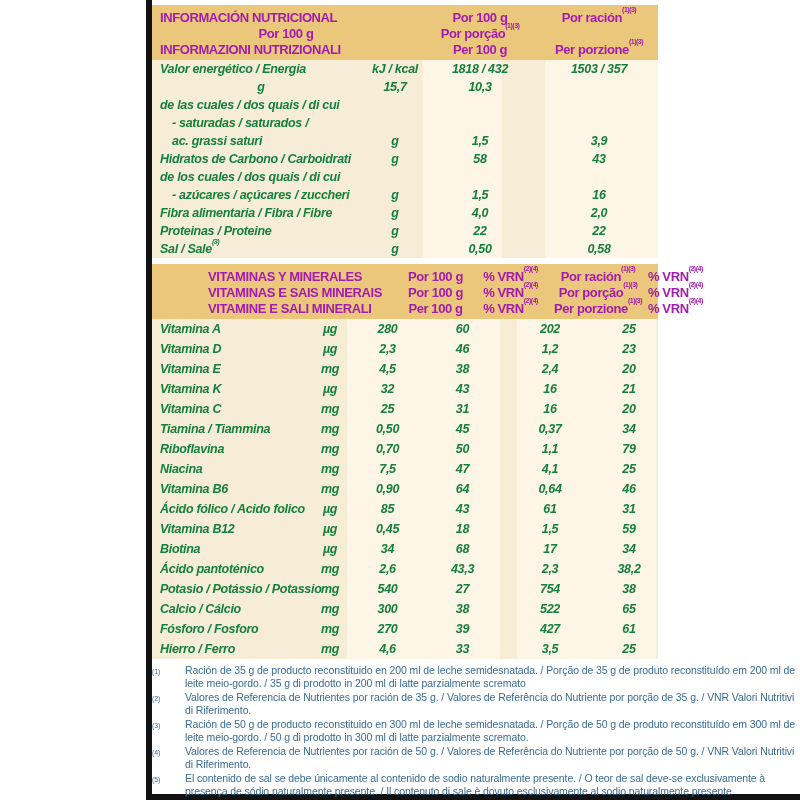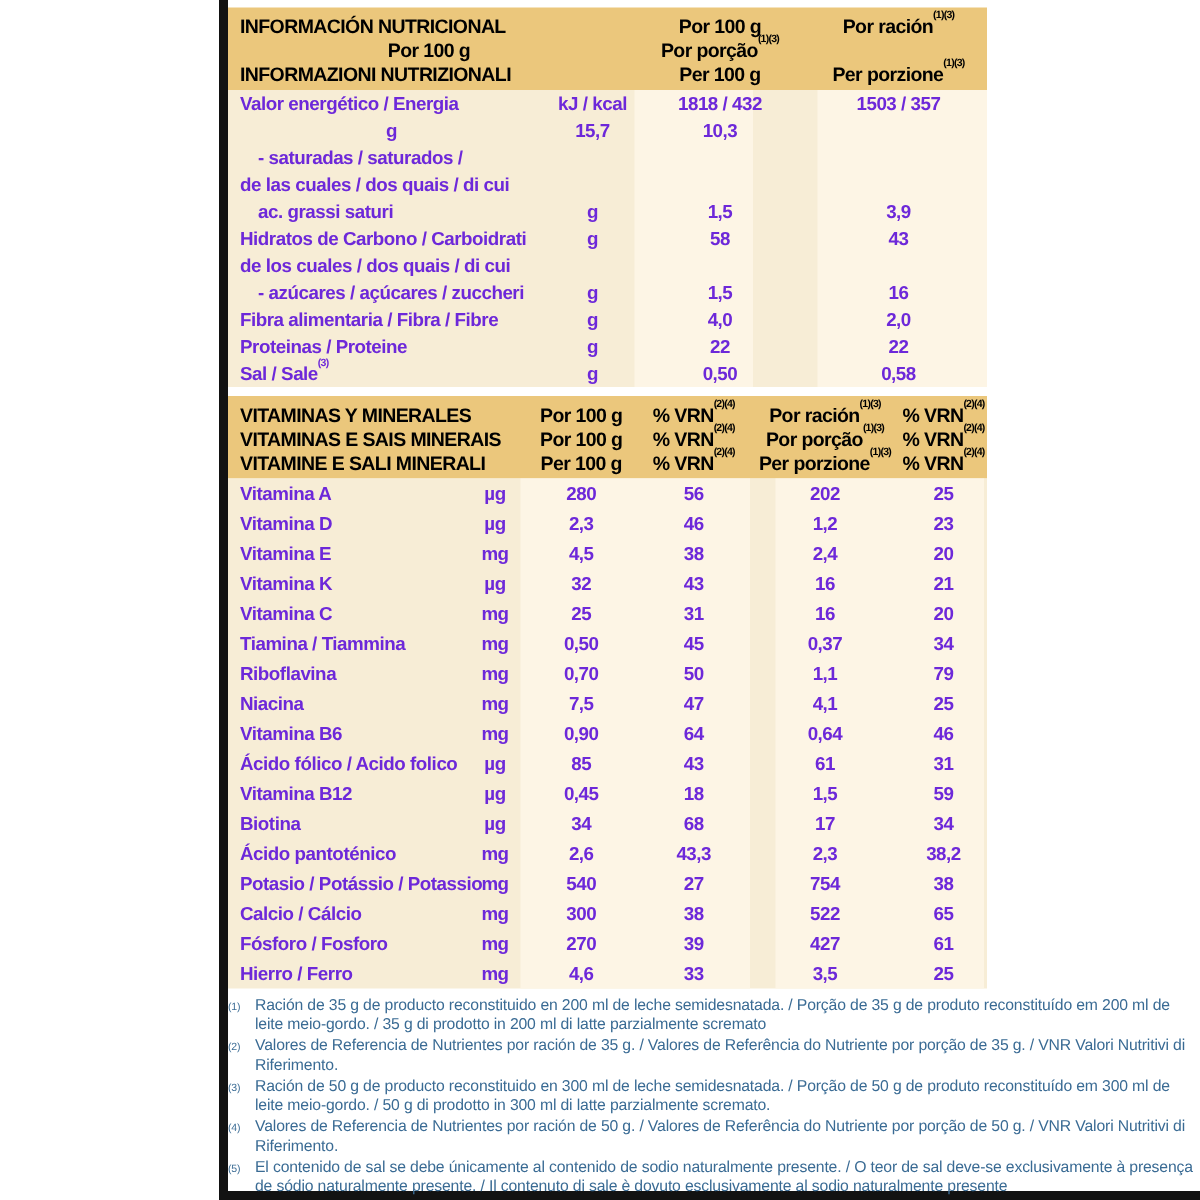--- a/index.html
+++ b/index.html
@@ -10,52 +10,52 @@
   }
   .page{position:relative;width:800px;height:800px;background:#fff;}
   .vbar{position:absolute;left:146px;top:0;width:6px;height:800px;background:#121212;}
   .hbar{position:absolute;left:146px;top:794px;width:654px;height:6px;background:#121212;}
   .tablewrap{position:absolute;left:152px;top:0;width:506px;}
   .footwrap{position:absolute;left:152px;top:664px;width:648px;}
 
   
   .band{background:#ebc77c;padding:4px 0 3px 0;}
   .band1{margin-top:5px;}
-  .band2{margin-top:6px;}
+  .band2{margin-top:6px;padding-left:48px;}
   .hline{display:grid;align-items:center;height:16px;}
   .h1line{grid-template-columns:268px 120px 1fr;}
   .h2line{grid-template-columns:198px 75px 75px 100px 1fr;}
   .hline .ttl{padding-left:8px;text-align:left;}
   .band *{
-    color:#000000;font-weight:bold;font-size:13px;letter-spacing:-0.4px;
+    color:#a21caf;font-weight:bold;font-size:13px;letter-spacing:-0.4px;
     white-space:nowrap;
   }
   .hc{text-align:center;}
 
   
   .rowswrap{position:relative;background:#f7edd6;}
   .stripe{position:absolute;top:0;bottom:0;background:#fdf5e5;}
   .s1a{left:271px;width:79px;}
   .s1b{left:393px;width:113px;}
   .s2a{left:195px;width:153px;}
   .s2b{left:365px;width:139px;}
   .row{display:grid;align-items:center;position:relative;
-       color:#6d28d9;font-weight:bold;font-size:12.5px;letter-spacing:-0.3px;
-       white-space:nowrap;}
+       color:#15803d;font-weight:bold;font-size:12.5px;letter-spacing:-0.3px;
+       white-space:nowrap;font-style:italic;}
   .row1{grid-template-columns:218px 50px 120px 1fr;height:18px;}
   .row2{grid-template-columns:158px 40px 75px 75px 100px 1fr;height:20px;}
   .row .lbl{padding-left:8px;text-align:left;overflow:visible;}
   .row .ind{padding-left:20px;}
   .row .u{text-align:center;}
   .row .v{text-align:center;}
 
   sup.s{font-size:7px;letter-spacing:-0.5px;position:relative;top:-4px;font-weight:bold;}
 
   
-  .fn{display:grid;grid-template-columns:16px 1fr;column-gap:2px;
+  .fn{display:grid;grid-template-columns:16px 1fr;column-gap:17px;
       color:#3a6b94;font-size:10.5px;line-height:13px;margin-bottom:1px;
       letter-spacing:-0.1px;}
   .fn .mk{font-size:7px;position:relative;top:1px;text-align:left;}
   .fn .tx{text-align:left;}
 </style>
 </head>
 <body>
 
 <div class="page">
   <div class="vbar"></div>
@@ -87,27 +87,27 @@
             <span class="u">kJ / kcal</span>
             <span class="v">1818 / 432</span>
             <span class="v">1503 / 357</span>
           </div>
           <div class="row row1">
             <span class="u">g</span>
             <span class="v">15,7</span>
             <span class="v">10,3</span>
           </div>
           <div class="row row1">
+            <span class="lbl">de las cuales / dos quais / di cui</span>
+            <span class="u"></span>
+            <span class="v"></span>
+            <span class="v"></span>
+          </div>
+          <div class="row row1">
             <span class="lbl ind">- saturadas / saturados /</span>
-            <span class="u"></span>
-            <span class="v"></span>
-            <span class="v"></span>
-          </div>
-          <div class="row row1">
-            <span class="lbl">de las cuales / dos quais / di cui</span>
             <span class="u"></span>
             <span class="v"></span>
             <span class="v"></span>
           </div>
           <div class="row row1">
             <span class="lbl ind">ac. grassi saturi</span>
             <span class="u">g</span>
             <span class="v">1,5</span>
             <span class="v">3,9</span>
           </div>
@@ -173,21 +173,21 @@
         </div>
       </section>
     <section class="rowswrap" id="t2-wrap">
       <div class="stripe s2a"></div>
       <div class="stripe s2b"></div>
       <div id="t2-rows">
           <div class="row row2">
             <span class="lbl">Vitamina A</span>
             <span class="u">µg</span>
             <span class="v">280</span>
-            <span class="v">56</span>
+            <span class="v">60</span>
             <span class="v">202</span>
             <span class="v">25</span>
           </div>
           <div class="row row2">
             <span class="lbl">Vitamina D</span>
             <span class="u">µg</span>
             <span class="v">2,3</span>
             <span class="v">46</span>
             <span class="v">1,2</span>
             <span class="v">23</span>

